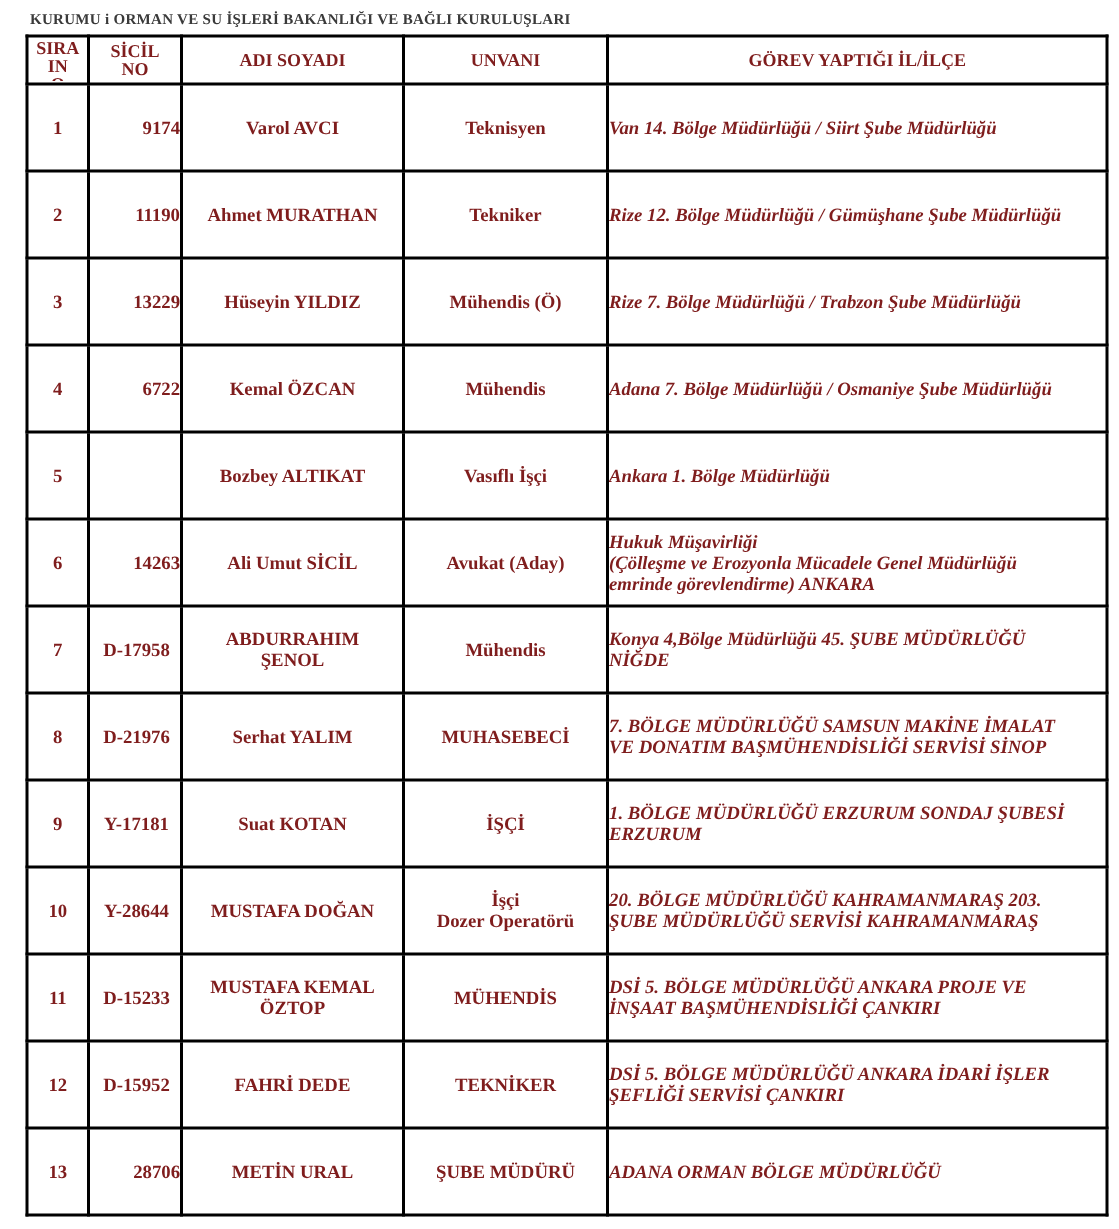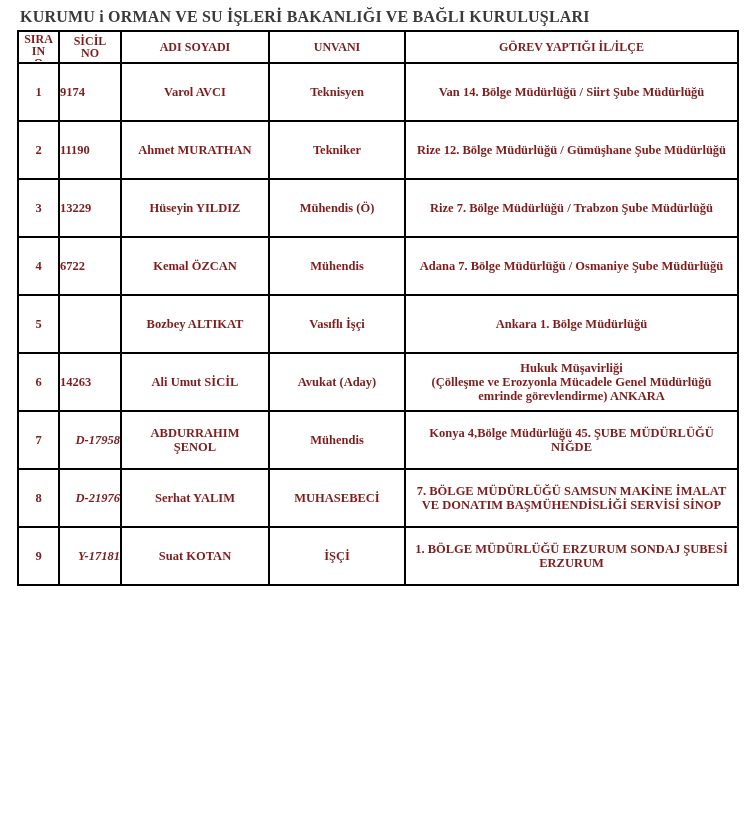--- a/index.html
+++ b/index.html
@@ -4,21 +4,21 @@
 <style>
   html,body{margin:0;padding:0;}
   body{
     width:746px;height:819px;overflow:hidden;background:#ffffff;
     font-family:"Liberation Serif","DejaVu Serif",serif;
     -webkit-font-smoothing:antialiased;
   }
   .page{position:relative;width:746px;height:819px;background:#ffffff;}
   .doc-title{
     margin:8px 0 4px 20px;
-    font-size:16px;font-weight:bold;letter-spacing:.2px;
+    font-size:10px;font-weight:bold;letter-spacing:.2px;
     color:#3a3a3a;white-space:nowrap;
   }
   table.list{
     border-collapse:collapse;table-layout:fixed;
     margin-left:17px;width:720px;
     color:#7f1d1d;
   }
   table.list td{
     border:2px solid #000;
     font-weight:bold;
@@ -30,24 +30,24 @@
   tr.hdr{height:32px;}
   tr.hdr td{font-size:12px;line-height:12px;text-align:center;}
   .hcell{
     height:28px;overflow:hidden;
     display:flex;flex-direction:column;justify-content:center;align-items:center;
     white-space:pre-line;
   }
   .hcell.top{justify-content:flex-start;}
   tr.datarow{height:58px;}
   td.col-sira{text-align:center;}
-  td.col-sicil{text-align:left;}
-  td.col-sicil.align-left{text-align:right;padding-left:2px;font-style:italic;}
+  td.col-sicil{text-align:right;}
+  td.col-sicil.align-left{text-align:center;padding-left:2px;}
   td.col-adi,td.col-unvan{text-align:center;padding-left:3px;white-space:pre-line;}
-  td.col-gorev{text-align:center;padding-left:4px;padding-right:2px;white-space:pre-line;}
+  td.col-gorev{text-align:left;padding-left:4px;padding-right:2px;white-space:pre-line;font-style:italic;}
 </style>
 </head>
 <body>
 
 <div class="page">
 
   <div class="doc-title">KURUMU i ORMAN VE SU İŞLERİ BAKANLIĞI VE BAĞLI KURULUŞLARI</div>
 
   <table class="list">
     <colgroup>
@@ -140,16 +140,49 @@
 VE DONATIM BAŞMÜHENDİSLİĞİ SERVİSİ SİNOP</td>
     </tr>
         <tr class="datarow">
       <td class="col-sira">9</td>
       <td class="col-sicil align-left">Y-17181</td>
       <td class="col-adi">Suat KOTAN</td>
       <td class="col-unvan">İŞÇİ</td>
       <td class="col-gorev">1. BÖLGE MÜDÜRLÜĞÜ ERZURUM SONDAJ ŞUBESİ
 ERZURUM</td>
     </tr>
+        <tr class="datarow">
+      <td class="col-sira">10</td>
+      <td class="col-sicil align-left">Y-28644</td>
+      <td class="col-adi">MUSTAFA DOĞAN</td>
+      <td class="col-unvan">İşçi
+Dozer Operatörü</td>
+      <td class="col-gorev">20. BÖLGE MÜDÜRLÜĞÜ KAHRAMANMARAŞ 203.
+ŞUBE MÜDÜRLÜĞÜ SERVİSİ KAHRAMANMARAŞ</td>
+    </tr>
+        <tr class="datarow">
+      <td class="col-sira">11</td>
+      <td class="col-sicil align-left">D-15233</td>
+      <td class="col-adi">MUSTAFA KEMAL
+ÖZTOP</td>
+      <td class="col-unvan">MÜHENDİS</td>
+      <td class="col-gorev">DSİ 5. BÖLGE MÜDÜRLÜĞÜ ANKARA PROJE VE
+İNŞAAT BAŞMÜHENDİSLİĞİ ÇANKIRI</td>
+    </tr>
+        <tr class="datarow">
+      <td class="col-sira">12</td>
+      <td class="col-sicil align-left">D-15952</td>
+      <td class="col-adi">FAHRİ DEDE</td>
+      <td class="col-unvan">TEKNİKER</td>
+      <td class="col-gorev">DSİ 5. BÖLGE MÜDÜRLÜĞÜ ANKARA İDARİ İŞLER
+ŞEFLİĞİ SERVİSİ ÇANKIRI</td>
+    </tr>
+        <tr class="datarow">
+      <td class="col-sira">13</td>
+      <td class="col-sicil">28706</td>
+      <td class="col-adi">METİN URAL</td>
+      <td class="col-unvan">ŞUBE MÜDÜRÜ</td>
+      <td class="col-gorev">ADANA ORMAN BÖLGE MÜDÜRLÜĞÜ</td>
+    </tr>
       </tbody>
   </table>
 
 </div>
 
 </body></html>

